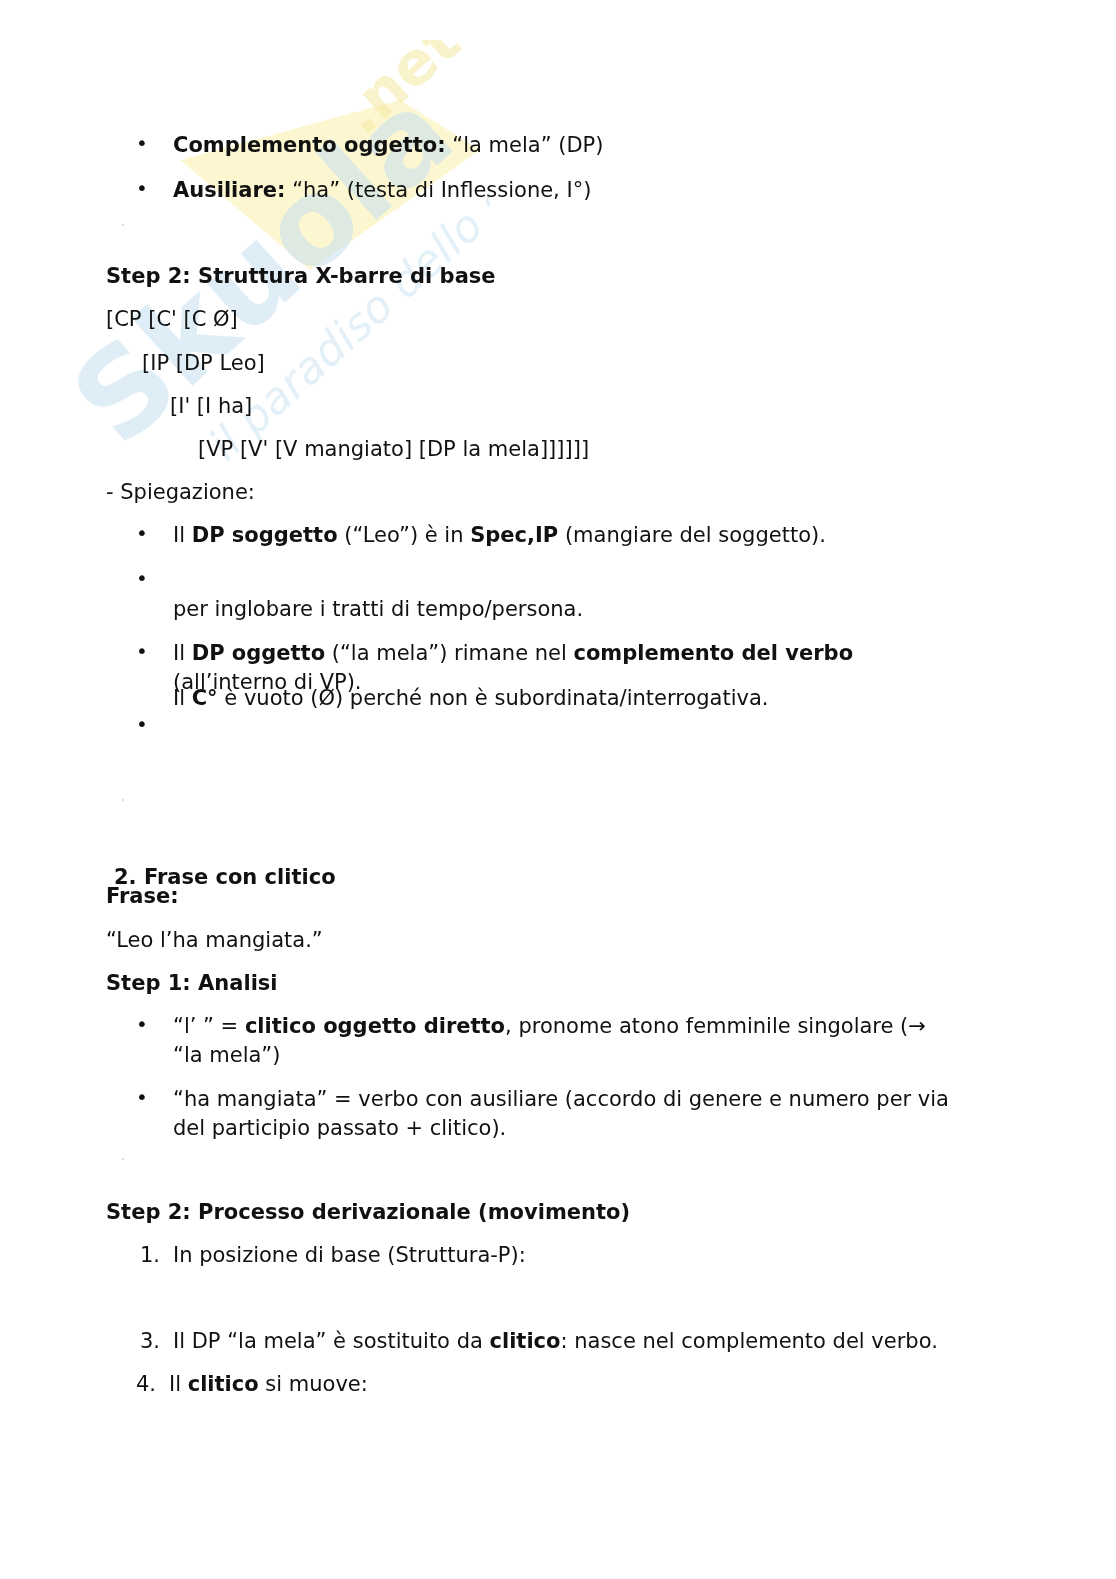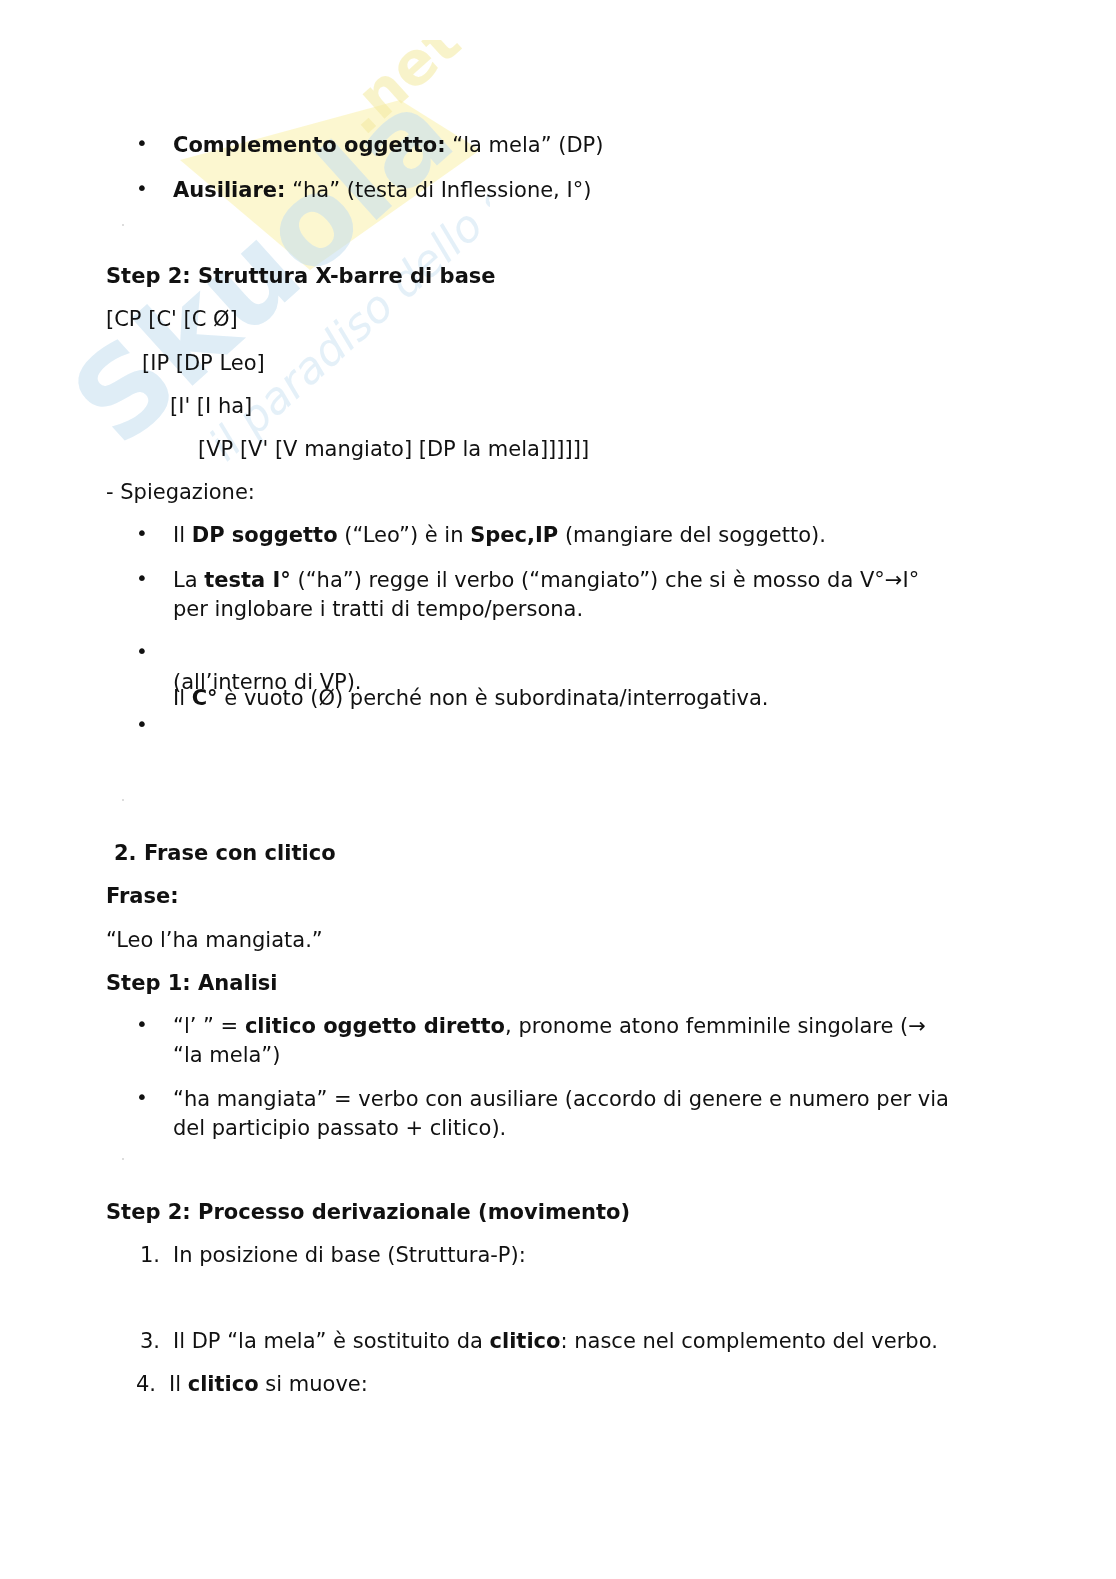--- a/index.html
+++ b/index.html
@@ -42,33 +42,33 @@
   <div class="line" style="left:142px;top:350px">[IP [DP Leo]</div>
   <div class="line" style="left:170px;top:393px">[I' [I ha]</div>
   <div class="line" style="left:198px;top:436px">[VP [V' [V mangiato] [DP la mela]]]]]]</div>
 
   <div class="line" style="left:106px;top:479px">- Spiegazione:</div>
 
   <div class="bullet-dot" style="left:136px;top:521px">•</div>
   <div class="line" style="left:173px;top:522px"><span>Il </span><b>DP soggetto</b><span> (“Leo”) è in </span><b>Spec,IP</b><span> (mangiare del soggetto).</span></div>
 
   <div class="bullet-dot" style="left:136px;top:566px">•</div>
-  <div class="line" style="left:173px;top:567px"><span>La </span><b>testa I°</b><span> (“ha”) regge il verbo (“mangiato”) che si è mosso da V°→I°</span></div>
   <div class="line" style="left:173px;top:596px">per inglobare i tratti di tempo/persona.</div>
 
   <div class="bullet-dot" style="left:136px;top:639px">•</div>
+  <div class="line" style="left:173px;top:640px"><span>Il </span><b>DP oggetto</b><span> (“la mela”) rimane nel </span><b>complemento del verbo</b></div>
   <div class="line" style="left:173px;top:669px">(all’interno di VP).</div>
 
   <div class="bullet-dot" style="left:136px;top:712px">•</div>
   <div class="line" style="left:173px;top:685px"><span>Il </span><b>C°</b><span> è vuoto (Ø) perché non è subordinata/interrogativa.</span></div>
 
 
   <div class="tiny-mark" style="left:122px;top:799px"></div>
 
-  <div class="line h" style="left:114px;top:840px">2. Frase con clitico</div>
+  <div class="line h" style="left:114px;top:864px">2. Frase con clitico</div>
   <div class="line h" style="left:106px;top:883px">Frase:</div>
   <div class="line" style="left:106px;top:927px">“Leo l’ha mangiata.”</div>
   <div class="line h" style="left:106px;top:970px">Step 1: Analisi</div>
 
   <div class="bullet-dot" style="left:136px;top:1012px">•</div>
   <div class="line" style="left:173px;top:1013px"><span>“l’ ” = </span><b>clitico oggetto diretto</b><span>, pronome atono femminile singolare (→</span></div>
   <div class="line" style="left:173px;top:1042px">“la mela”)</div>
 
   <div class="bullet-dot" style="left:136px;top:1085px">•</div>
   <div class="line" style="left:173px;top:1086px"><span>“ha mangiata” = verbo con ausiliare (accordo di genere e numero per via</span></div>

